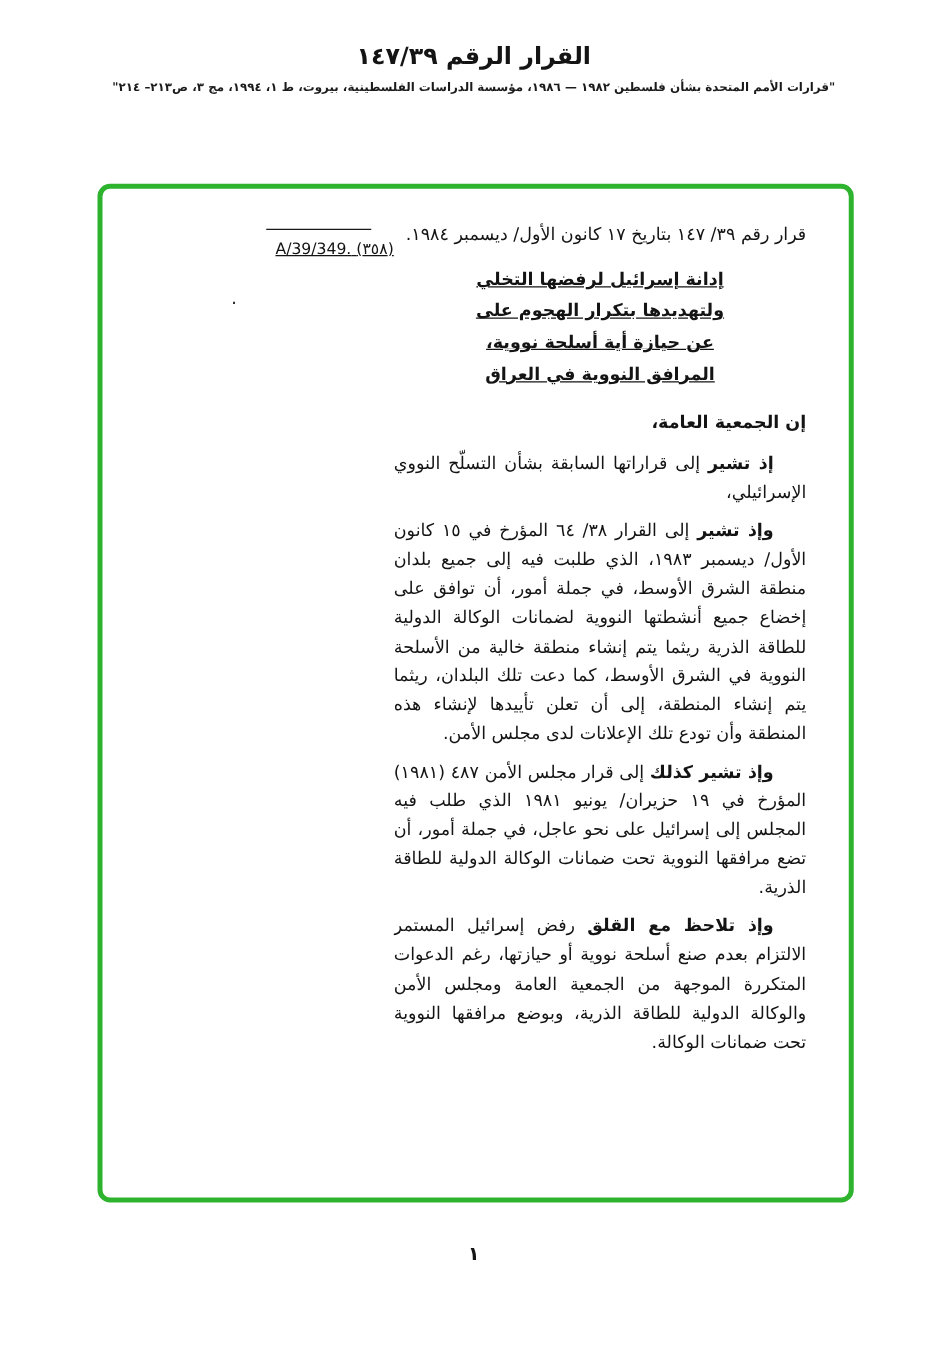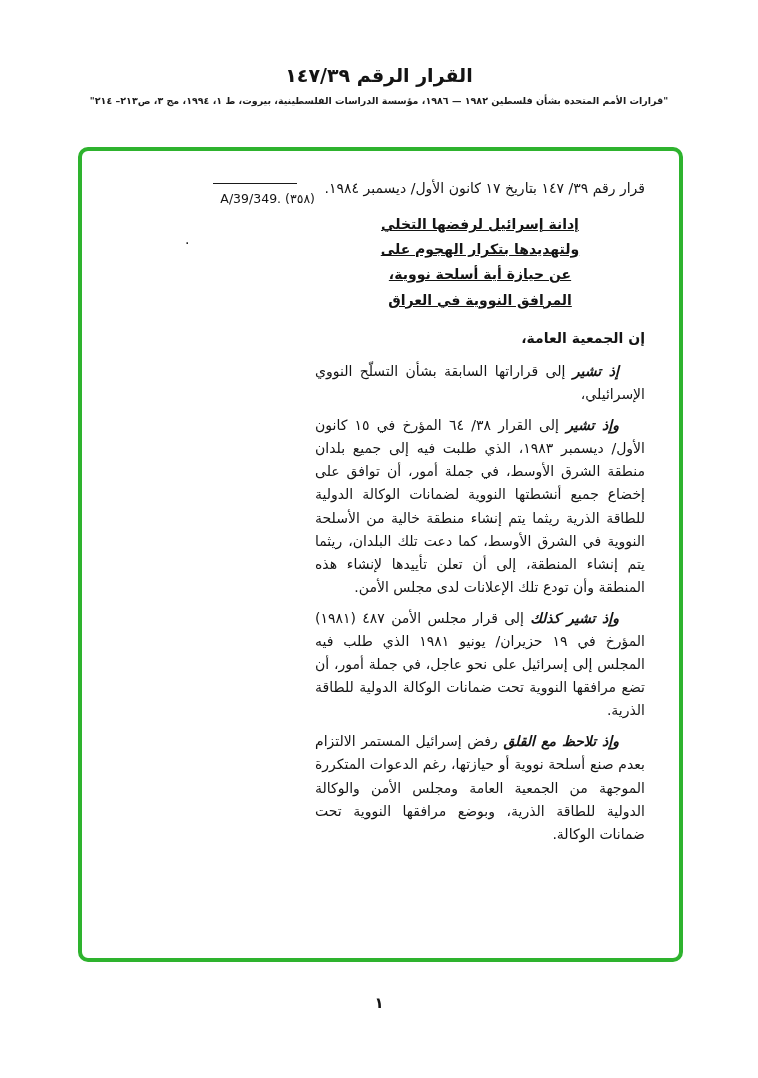--- a/index.html
+++ b/index.html
@@ -6,21 +6,21 @@
   * { box-sizing: border-box; }
   html, body { margin: 0; padding: 0; }
   body {
     width: 758px; height: 1078px;
     background: #ffffff;
     color: var(--ink);
     font-family: "DejaVu Sans", sans-serif;
     position: relative;
     overflow: hidden;
   }
-  .doc-header { text-align: center; padding-top: 64px; }
+  .doc-header { text-align: center; padding-top: 34px; }
   .doc-title {
     font-size: 19px; font-weight: bold; margin: 0;
     letter-spacing: 0.5px;
   }
   .source-line {
     font-size: 9.5px; font-weight: bold; margin-top: 9px;
     color: #1b1b1b;
   }
   .green-box {
     position: absolute;
@@ -39,23 +39,23 @@
     text-align: justify;
   }
   .flow { flex: 1 1 auto; min-height: 0; overflow: hidden; }
   .intro { margin: 0 0 10px; text-align: right; }
   .res-title {
     text-align: center; font-weight: bold;
     margin: 12px 0 14px; line-height: 1.8; text-decoration: underline;
   }
   .salutation { font-weight: bold; text-align: right; margin: 2px 0 10px; }
   .body-para { margin: 0 0 8px; text-indent: 26px; }
-  .lead { font-weight: bold; font-style: italic; }
+  .lead { font-weight: bold; }
   sup.fn-ref { font-size: 9px; line-height: 0; }
-  .footnote-block { flex: none; padding-top: 6px; }
+  .footnote-block { flex: none; padding-top: 6px; text-decoration: underline; }
   .footnote-rule {
     width: 84px; border-top: 1.5px solid #1a1a1a;
     margin: 0 18px 5px auto; 
   }
   .footnote { font-size: 12.5px; text-align: right; }
   .footnote .ref-latin { direction: ltr; unicode-bidi: isolate; }
   .stray-dot {
     position: absolute; left: 103px; top: 80px;
     font-size: 14px; color: #111;
   }

